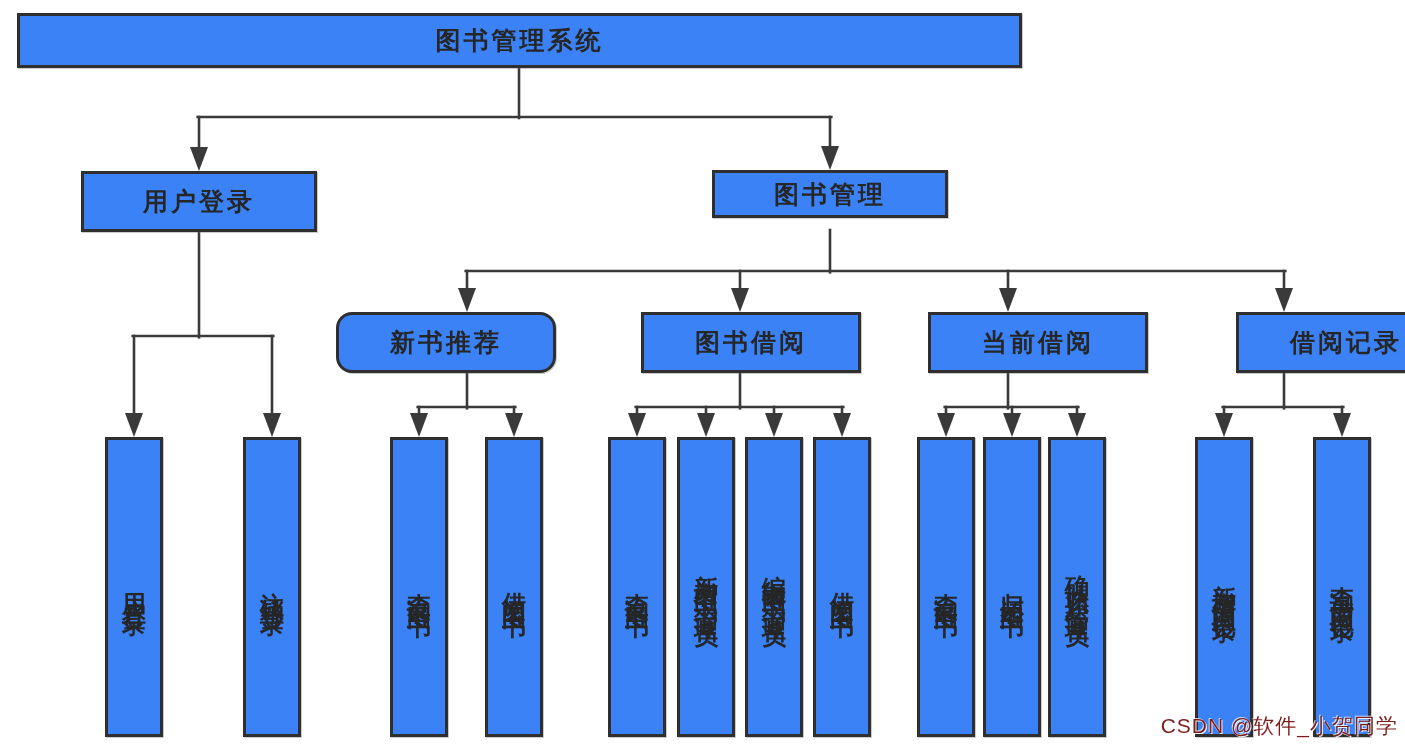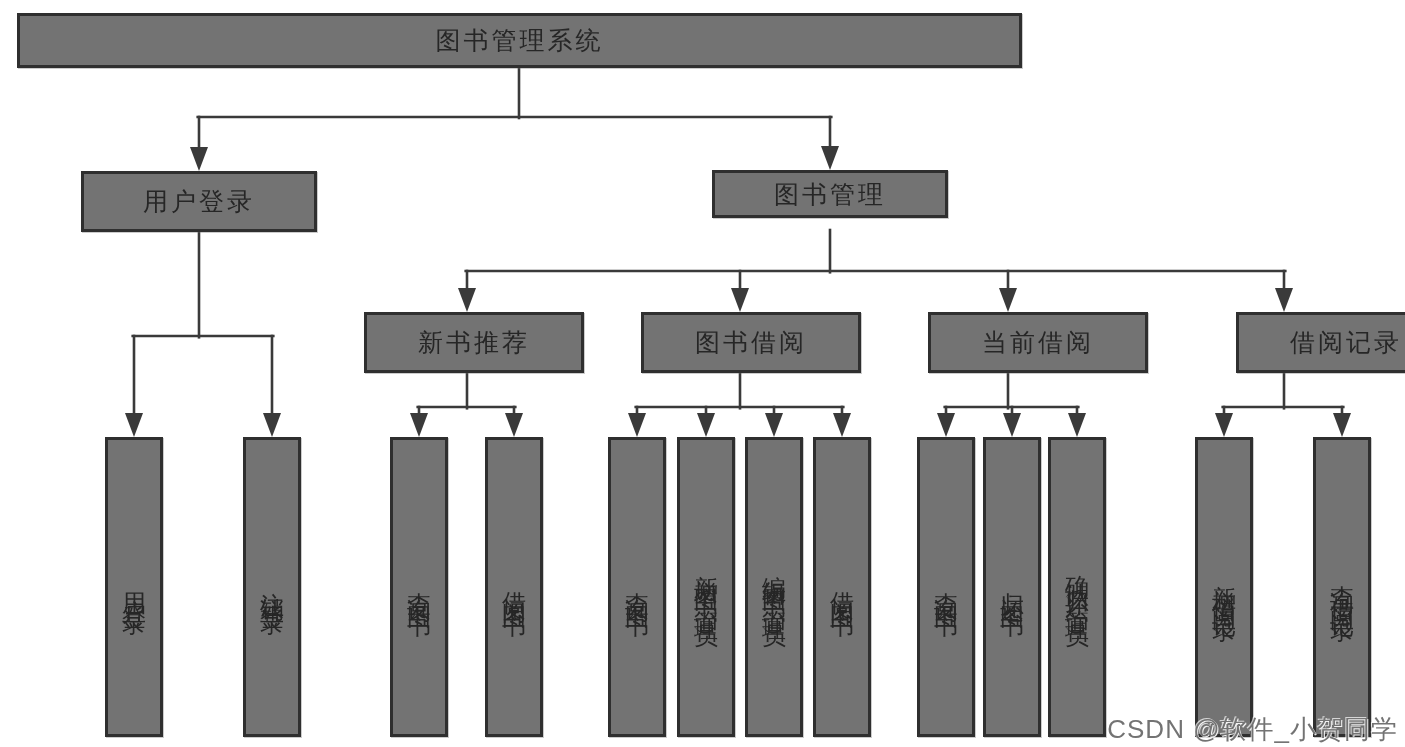--- a/index.html
+++ b/index.html
@@ -21,29 +21,30 @@
     height: 747px;
   }
   .connectors {
     position: absolute;
     left: 0;
     top: 0;
     z-index: 0;
   }
   .node {
     position: absolute;
-    background: #737373;
+    background: #3b82f6;
     border: 3px solid #2f2f2f;
     box-sizing: border-box;
     display: flex;
     align-items: center;
     justify-content: center;
     color: #262626;
     z-index: 1;
     box-shadow: 1px 1px 0 rgba(110,110,110,0.35);
+    font-weight: bold;
   }
   .h-node {
     font-size: 25px;
     letter-spacing: 3px;
     white-space: nowrap;
   }
   .v-node span {
     writing-mode: vertical-rl;
     text-orientation: mixed;
     font-size: 24px;
@@ -51,21 +52,21 @@
     line-height: 1;
     white-space: nowrap;
   }
   
   .n-root            { left: 17px;   top: 13px;  width: 1005px; height: 55px; }
   
   .n-user-login      { left: 81px;   top: 171px; width: 236px;  height: 61px; }
   .n-book-mgmt       { left: 712px;  top: 170px; width: 236px;  height: 48px; }
   
   .l3                { top: 312px; width: 220px; height: 61px; }
-  .n-new-books       { left: 364px;  }
+  .n-new-books       { left: 336px; border-radius: 16px;  }
   .n-book-borrow     { left: 600px; margin-left: 41px;  }
   .n-current-borrow  { left: 928px; justify-content: center;  }
   .n-borrow-records  { left: 1236px; }
   
   .leaf              { top: 437px; width: 58px; height: 300px; }
   .lf-1  { left: 105px;  }
   .lf-2  { left: 243px;  }
   .lf-3  { left: 390px;  }
   .lf-4  { left: 485px;  }
   .lf-5  { left: 608px;  }
@@ -75,23 +76,23 @@
   .lf-9  { left: 917px;  }
   .lf-10 { left: 983px;  }
   .lf-11 { left: 1048px; }
   .lf-12 { left: 1195px; }
   .lf-13 { left: 1313px; }
   .watermark {
     position: absolute;
     top: 712px;
     right: 7px;
     z-index: 3;
-    font-size: 26px;
+    font-size: 21px;
     letter-spacing: 1px;
-    color: #737373;
+    color: #7f1d1d;
     text-shadow: 1px 1px 0 rgba(255,255,255,0.9), -1px -1px 0 rgba(255,255,255,0.7);
     white-space: nowrap;
   }
 </style>
 </head>
 <body>
 
 <div class="chart">
 
   <svg class="connectors" width="1405" height="747" viewBox="0 0 1405 747" aria-hidden="true">

